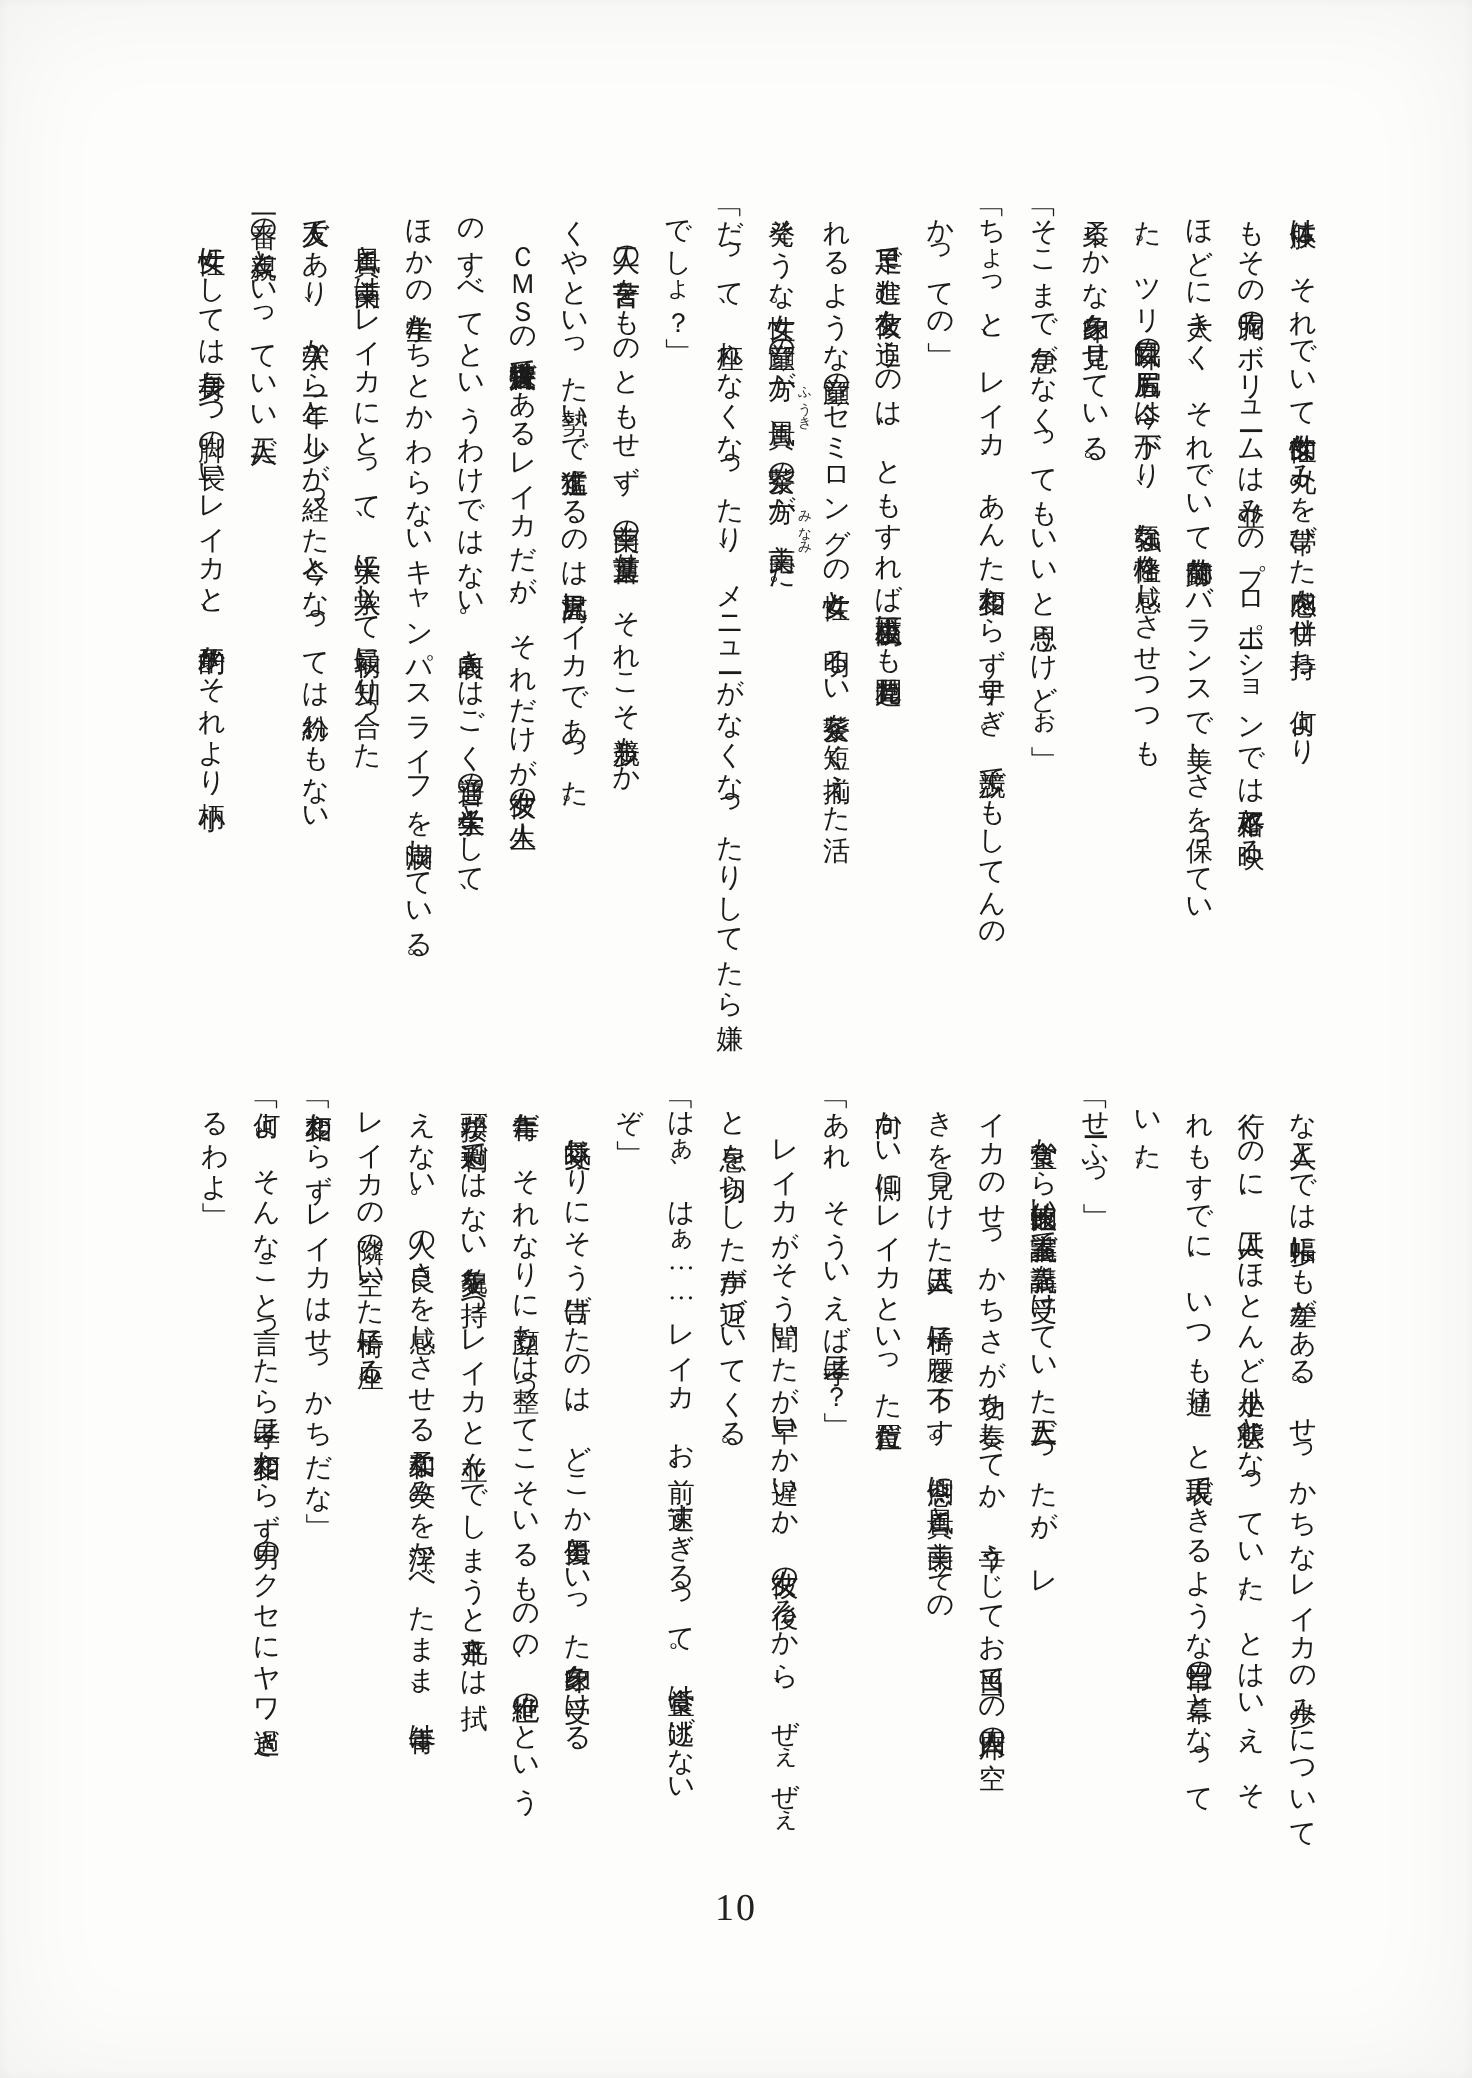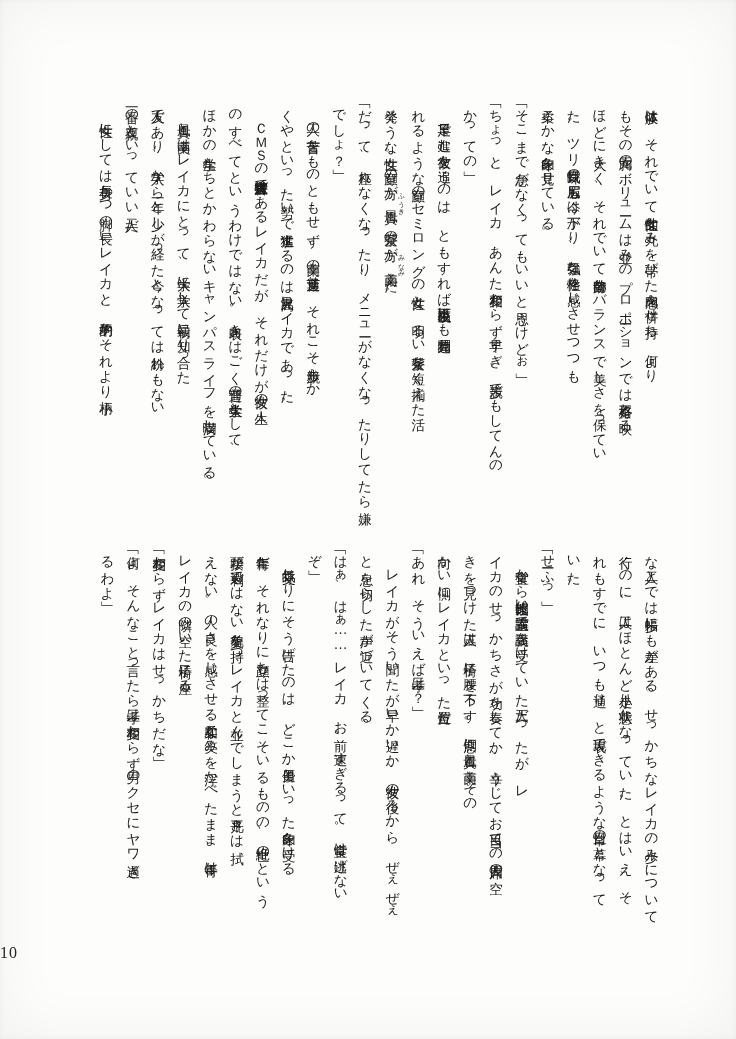--- a/index.html
+++ b/index.html
@@ -38,21 +38,22 @@
   rt {
     font-size: 6.8px;
     letter-spacing: 0;
     color: #2a2a2a;
   }
   .page-number {
     position: absolute;
     top: 944px;
     left: 0;
     right: 0;
-    font-size: 16px;
+    text-align: center;
+    font-size: 19px;
     color: #222;
     letter-spacing: 1px;
   }
 </style>
 </head>
 <body>
 
 <div class="page">
   <div class="text-block upper">
       <div class="text-line">肢体は、それでいて女性的な丸みを帯びた肉感を併せ持ち、何より</div>

